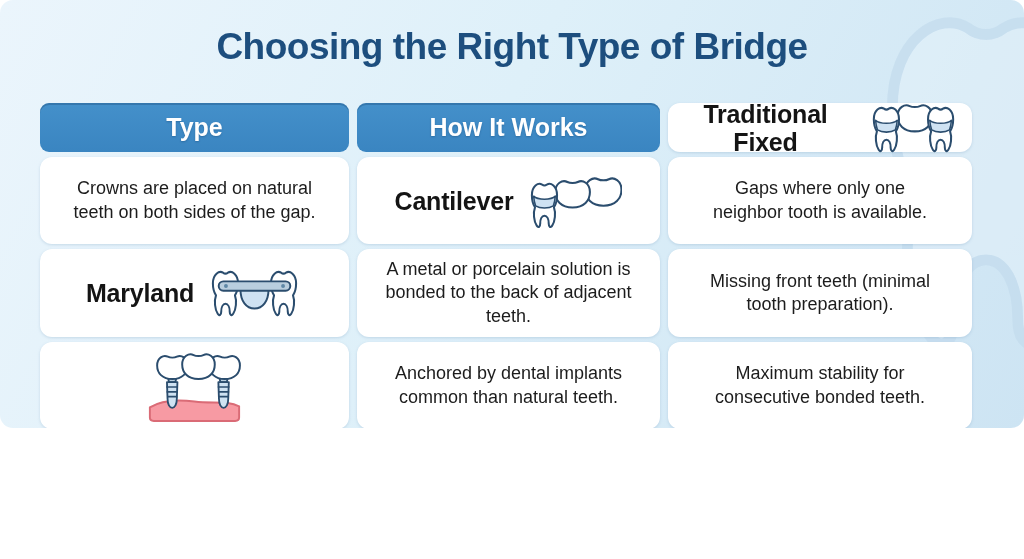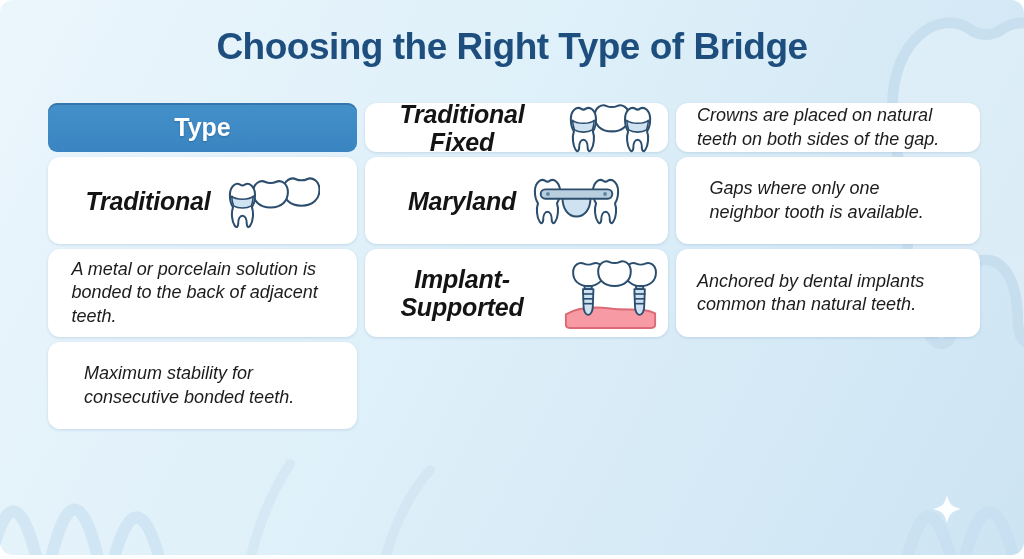--- a/index.html
+++ b/index.html
@@ -1,49 +1,49 @@
 <!DOCTYPE html>
 <html><head>
 <meta charset="utf-8">
 <style>
   html,body{margin:0;padding:0;background:#ffffff;}
   .canvas{
-    position:relative;width:1024px;height:555px;overflow:hidden;border-radius:13px;
+    position:relative;width:1024px;height:428px;overflow:hidden;border-radius:13px;
     background:linear-gradient(118deg,#ebf5fc 0%,#def0f9 45%,#cde4f3 100%);
     font-family:"Liberation Sans",sans-serif;
   }
   .bg-decor{position:absolute;left:0;top:0;width:1024px;height:559px;}
   .title{
     position:absolute;top:26px;left:0;width:100%;margin:0;text-align:center;
     font-size:37px;font-weight:800;color:#1d4e7e;letter-spacing:-0.5px;
   }
   .table{
-    position:absolute;left:48px;top:103px;width:932px;
+    position:absolute;left:40px;top:103px;width:932px;
     display:grid;grid-template-columns:309px 303px 304px;
     grid-template-rows:49px 87px 88px 87px 88px;
     column-gap:8px;row-gap:5px;
   }
   .hcell{
     background:linear-gradient(180deg,#4490ca 0%,#3a85c1 100%);
     border-radius:9px;display:flex;align-items:center;justify-content:center;
     color:#ffffff;font-size:25px;font-weight:700;
     text-shadow:0 1px 2px rgba(10,50,90,.3);
     box-shadow:inset 0 2px 0 rgba(25,75,120,.35);
   }
   .cell{
     background:#ffffff;border-radius:12px;
     box-shadow:0 1px 3px rgba(110,150,185,.28);
-    display:flex;align-items:center;justify-content:center;font-style:italic;
+    display:flex;align-items:center;justify-content:center;
   }
   .type-cell{gap:12px;padding:0 6px;}
   .type-label{
     max-width:175px;text-align:center;font-size:25px;font-weight:800;
     color:#141414;line-height:1.12;letter-spacing:-0.2px;
   }
-  .desc{margin:0;text-align:left;font-size:18px;color:#1c1c1c;line-height:1.28;}
+  .desc{margin:0;text-align:center;font-size:18px;color:#1c1c1c;line-height:1.28;}
   .desc-how{max-width:262px;}
   .desc-best{max-width:237px;}
   .icon{display:inline-flex;flex:0 0 auto;}
 </style>
 </head>
 <body>
 
 <div class="canvas">
 
   <svg style="position:absolute;width:0;height:0" aria-hidden="true">
@@ -68,20 +68,21 @@
       <path d="M382 570 Q398 506 430 470"></path>
     </g>
     <path transform="translate(947,509)" d="M0 -14 C2.5 -4.5 4.5 -2.5 14 0 C4.5 2.5 2.5 4.5 0 14 C-2.5 4.5 -4.5 2.5 -14 0 C-4.5 -2.5 -2.5 -4.5 0 -14 Z" fill="#ffffff" opacity="0.95"></path>
   </svg>
 
   <h1 class="title">Choosing the Right Type of Bridge</h1>
 
   <div class="table">
 
     <div class="hcell">Type</div>
+    <div class="hcell">How It Works</div>
 
     <div class="cell type-cell">
       <div class="type-label">Traditional Fixed</div>
       <span class="icon">
         <svg viewBox="0 0 100 62" width="97" height="60">
           <g fill="#ffffff" stroke="#2b4d6e" stroke-width="2.1" stroke-linejoin="round">
             <use href="#p-pontic" transform="translate(28.5,4) scale(1.27)" stroke-width="1.65"></use>
             <use href="#p-tooth" transform="translate(2,6)"></use>
             <use href="#p-tooth" transform="translate(58,6)"></use>
           </g>
@@ -90,57 +91,59 @@
             <use href="#p-cap" transform="translate(58,6)"></use>
           </g>
         </svg>
       </span>
     </div>
     <div class="cell">
       <p class="desc desc-how">Crowns are placed on natural teeth on both sides of the gap.</p>
     </div>
 
     <div class="cell type-cell">
-      <div class="type-label">Traditional</div>
+      <div class="type-label">Cantilever</div>
       <span class="icon">
         <svg viewBox="0 0 100 62" width="97" height="60">
           <g fill="#ffffff" stroke="#2b4d6e" stroke-width="2.1" stroke-linejoin="round">
             <use href="#p-pontic" transform="translate(57,4) scale(1.33)" stroke-width="1.6"></use>
             <use href="#p-pontic" transform="translate(26,7) scale(1.28)" stroke-width="1.65"></use>
             <use href="#p-tooth" transform="translate(0,9)"></use>
           </g>
           <use href="#p-cap" transform="translate(0,9)" fill="#cfe2f2" stroke="#2b4d6e" stroke-width="1.6" stroke-linejoin="round"></use>
         </svg>
       </span>
     </div>
+    <div class="cell">
+      <p class="desc desc-best">Gaps where only one neighbor tooth is available.</p>
+    </div>
+
     <div class="cell type-cell">
       <div class="type-label">Maryland</div>
       <span class="icon">
         <svg viewBox="0 0 100 62" width="97" height="60">
           <g fill="#ffffff" stroke="#2b4d6e" stroke-width="2.1" stroke-linejoin="round">
             <use href="#p-tooth" transform="translate(0,5)"></use>
             <use href="#p-tooth" transform="translate(60,5)"></use>
           </g>
           <path d="M35.5 27 L64.5 27 C64.5 39.5 58.5 47 50 47 C41.5 47 35.5 39.5 35.5 27 Z" fill="#cfe2f2" stroke="#2b4d6e" stroke-width="2" stroke-linejoin="round"></path>
           <rect x="13" y="19" width="74" height="9.6" rx="4.8" fill="#b9cede" stroke="#2b4d6e" stroke-width="2"></rect>
           <circle cx="20.5" cy="23.8" r="2" fill="#5e87a6"></circle>
           <circle cx="79.5" cy="23.8" r="2" fill="#5e87a6"></circle>
         </svg>
       </span>
     </div>
-
-    <div class="cell">
-      <p class="desc desc-best">Gaps where only one neighbor tooth is available.</p>
-    </div>
     <div class="cell">
       <p class="desc desc-how">A metal or porcelain solution is bonded to the back of adjacent teeth.</p>
     </div>
+    <div class="cell">
+      <p class="desc desc-best">Missing front teeth (minimal tooth preparation).</p>
+    </div>
 
     <div class="cell type-cell">
-      <div class="type-label">Implant-Supported</div>
       <span class="icon">
         <svg viewBox="0 0 100 74" width="97" height="72">
           <path d="M4 59 C16 51.5 31 50.5 50 53 C69 55.5 84 51.5 96 58 L96 69.5 C96 71.8 94.5 73 92 73 L8 73 C5.5 73 4 71.8 4 69.5 Z" fill="#f79aa3" stroke="#da6b76" stroke-width="2"></path>
           <g fill="#cfe2f2" stroke="#2b4d6e" stroke-width="1.9" stroke-linejoin="round">
             <path d="M22.5 27.5 L31.5 27.5 L30.3 33 L23.7 33 Z" fill="#b9cede"></path>
             <path d="M21.6 33 L32.4 33 L31.8 50 C31.8 56 29.6 59.5 27 59.5 C24.4 59.5 22.2 56 22.2 50 Z"></path>
             <path d="M75.5 27.5 L84.5 27.5 L83.3 33 L76.7 33 Z" fill="#b9cede"></path>
             <path d="M74.6 33 L85.4 33 L84.8 50 C84.8 56 82.6 59.5 80 59.5 C77.4 59.5 75.2 56 75.2 50 Z"></path>
           </g>
           <g stroke="#2b4d6e" stroke-width="1.7">

